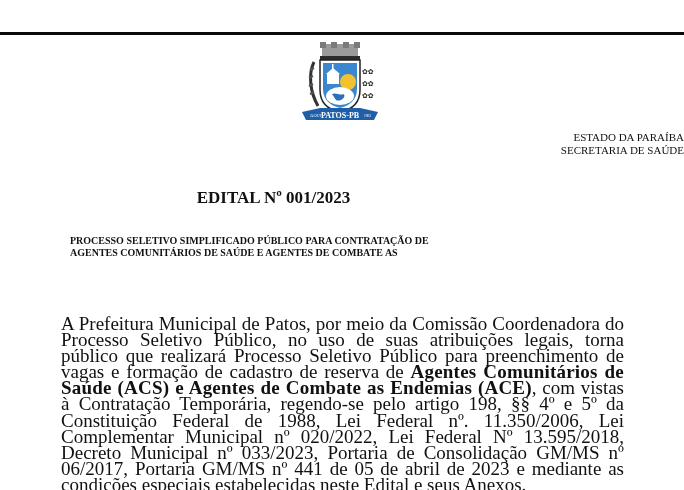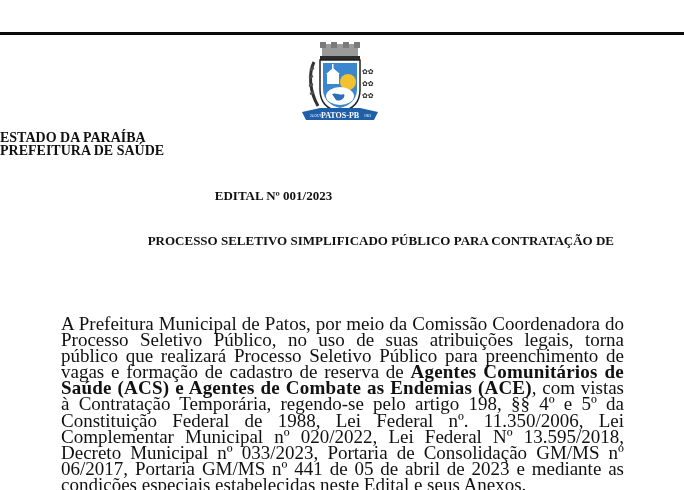--- a/index.html
+++ b/index.html
@@ -28,42 +28,42 @@
       left: 290px;
       top: 42px;
       width: 100px;
       height: 82px;
     }
     .header-block {
       position: absolute;
       left: 0;
       top: 131px;
       width: 684px;
-      text-align: left;
-      font-weight: bold;
-      font-size: 14px;
+      text-align: right;
+      font-weight: normal;
+      font-size: 11px;
       line-height: 13.4px;
     }
     .edital {
       position: absolute;
       left: 0;
       top: 188px;
       width: 547px;
       text-align: center;
       font-weight: bold;
-      font-size: 13px;
+      font-size: 17px;
     }
     .title {
       position: absolute;
       left: 70px;
       top: 235px;
       width: 544px;
-      text-align: right;
+      text-align: left;
       font-weight: bold;
-      font-size: 13px;
+      font-size: 10px;
       line-height: 11.6px;
     }
     .body-text {
       position: absolute;
       left: 61px;
       top: 316px;
       width: 563px;
       font-size: 19px;
       line-height: 16.1px;
       text-align: justify;
@@ -106,22 +106,23 @@
 
     <path d="M12 70 L30 66 L70 66 L88 70 L84 78 L16 78 Z" fill="#1f5fa8"></path>
     <text x="50" y="76" font-size="8" font-family="Liberation Serif, serif" text-anchor="middle" fill="#ffffff" font-weight="bold">PATOS-PB</text>
     <text x="20" y="75" font-size="3.5" fill="#ffffff">24 OUT</text>
     <text x="74" y="75" font-size="3.5" fill="#ffffff">1903</text>
   </svg>
 </div>
 
 <div class="header-block">
   <div>ESTADO DA PARAÍBA</div>
-  <div>PREFEITURA DE SAÚDE</div>
+  <div>SECRETARIA DE SAÚDE</div>
 </div>
 
 <div class="edital">EDITAL Nº 001/2023</div>
 
 <div class="title">
   <div>PROCESSO SELETIVO SIMPLIFICADO PÚBLICO PARA CONTRATAÇÃO DE</div>
+  <div>AGENTES COMUNITÁRIOS DE SAÚDE E AGENTES DE COMBATE AS</div>
 </div>
 
 <div class="body-text"><span>A Prefeitura Municipal de Patos, por meio da Comissão Coordenadora do Processo Seletivo Público, no uso de suas atribuições legais, torna público que realizará Processo Seletivo Público para preenchimento de vagas e formação de cadastro de reserva de </span><b>Agentes Comunitários de Saúde (ACS) e Agentes de Combate as Endemias (ACE)</b><span>, com vistas à Contratação Temporária, regendo-se pelo artigo 198, §§ 4º e 5º da Constituição Federal de 1988, Lei Federal nº. 11.350/2006, Lei Complementar Municipal nº 020/2022, Lei Federal Nº 13.595/2018, Decreto Municipal nº 033/2023, Portaria de Consolidação GM/MS nº 06/2017, Portaria GM/MS nº 441 de 05 de abril de 2023 e mediante as condições especiais estabelecidas neste Edital e seus Anexos.</span></div>
 
 </body></html>

